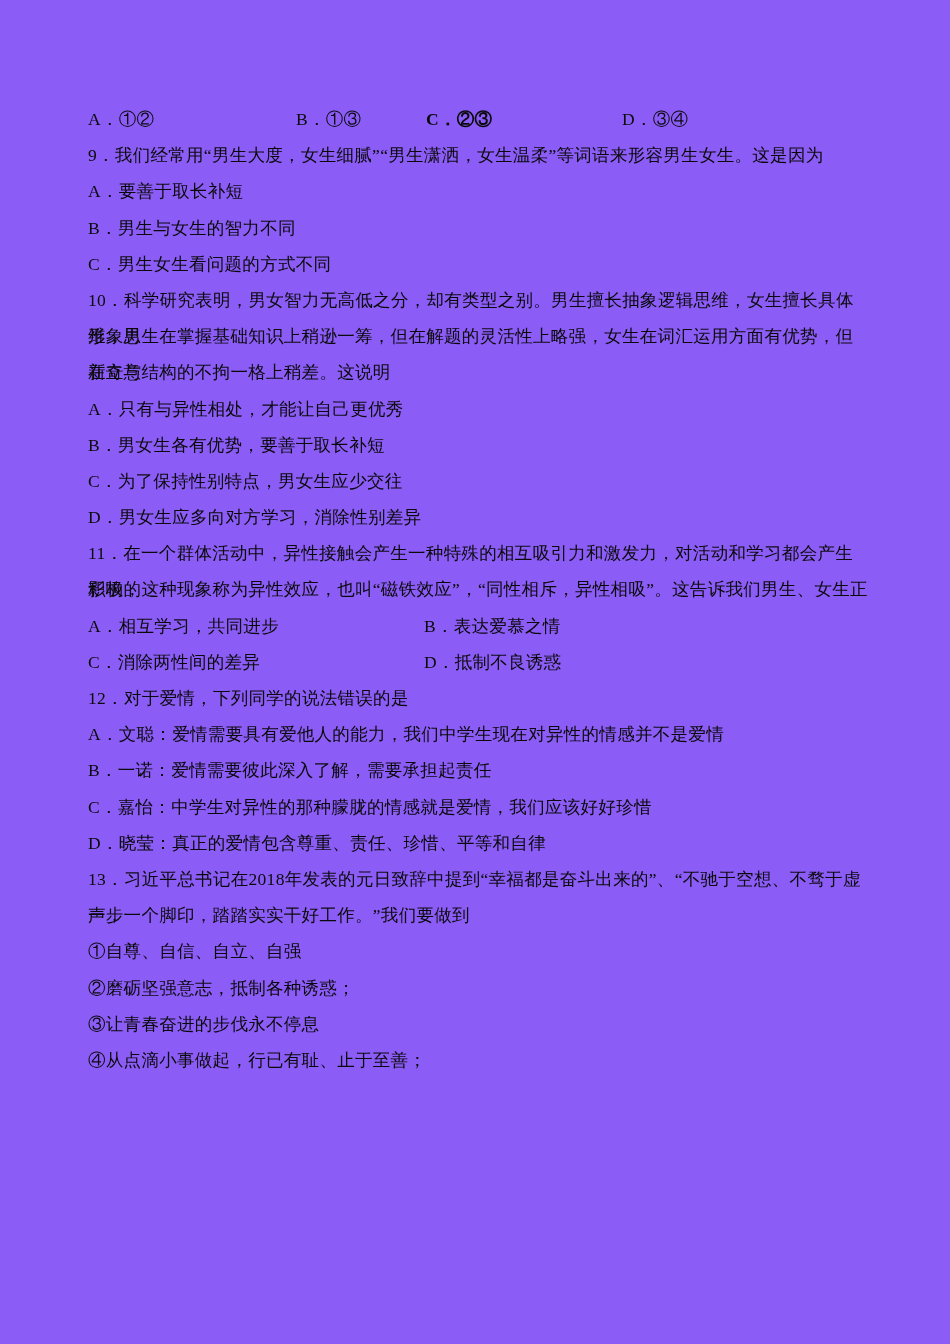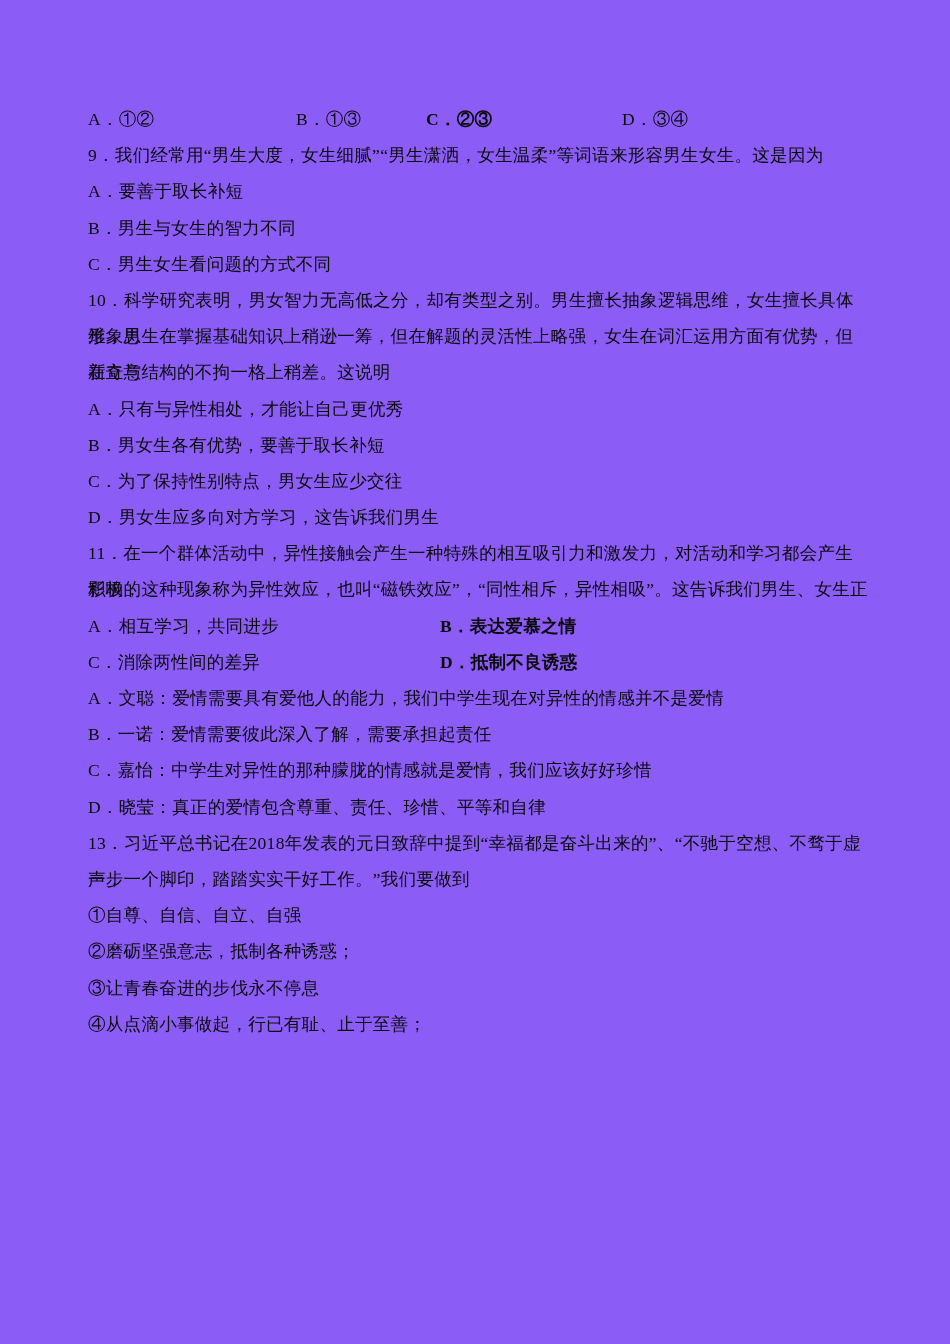--- a/index.html
+++ b/index.html
@@ -38,21 +38,21 @@
   .opt4.c1 { left: 0; }
   .opt4.c2 { left: 168px; margin-left: 40px; }
   .opt4.c3 { left: 338px; font-weight: bold; }
   .opt4.c4 { left: 502px; margin-left: 32px; }
   .opt2 {
     position: absolute;
     top: 0;
     white-space: nowrap;
   }
   .opt2.c1 { left: 0; }
-  .opt2.c2 { left: 352px; font-weight: bold; }
+  .opt2.c2 { left: 336px; }
 </style>
 </head>
 <body>
 
 <div class="page">
   <div class="content">
 
     <div class="line">
       <span class="opt4 c1">A．①②</span>
       <span class="opt4 c2">B．①③</span>
@@ -64,33 +64,34 @@
     <div class="line">A．要善于取长补短</div>
     <div class="line">B．男生与女生的智力不同</div>
     <div class="line">C．男生女生看问题的方式不同</div>
 
     <div class="line">10．科学研究表明，男女智力无高低之分，却有类型之别。男生擅长抽象逻辑思维，女生擅长具体形象思</div>
     <div class="line">维，男生在掌握基础知识上稍逊一筹，但在解题的灵活性上略强，女生在词汇运用方面有优势，但在立意</div>
     <div class="line">新奇与结构的不拘一格上稍差。这说明</div>
     <div class="line">A．只有与异性相处，才能让自己更优秀</div>
     <div class="line">B．男女生各有优势，要善于取长补短</div>
     <div class="line">C．为了保持性别特点，男女生应少交往</div>
-    <div class="line">D．男女生应多向对方学习，这告诉我们男生</div>
+    <div class="line">D．男女生应多向对方学习，消除性别差异</div>
 
     <div class="line">11．在一个群体活动中，异性接触会产生一种特殊的相互吸引力和激发力，对活动和学习都会产生积极的</div>
     <div class="line">影响，这种现象称为异性效应，也叫“磁铁效应”，“同性相斥，异性相吸”。这告诉我们男生、女生正</div>
     <div class="line">
       <span class="opt2 c1">A．相互学习，共同进步</span>
       <span class="opt2 c2">B．表达爱慕之情</span>
     </div>
     <div class="line">
       <span class="opt2 c1">C．消除两性间的差异</span>
       <span class="opt2 c2">D．抵制不良诱惑</span>
     </div>
 
+    <div class="line">12．对于爱情，下列同学的说法错误的是</div>
     <div class="line">A．文聪：爱情需要具有爱他人的能力，我们中学生现在对异性的情感并不是爱情</div>
     <div class="line">B．一诺：爱情需要彼此深入了解，需要承担起责任</div>
     <div class="line">C．嘉怡：中学生对异性的那种朦胧的情感就是爱情，我们应该好好珍惜</div>
     <div class="line">D．晓莹：真正的爱情包含尊重、责任、珍惜、平等和自律</div>
 
     <div class="line">13．习近平总书记在2018年发表的元日致辞中提到“幸福都是奋斗出来的”、“不驰于空想、不骛于虚声，</div>
     <div class="line">一步一个脚印，踏踏实实干好工作。”我们要做到</div>
     <div class="line">①自尊、自信、自立、自强</div>
     <div class="line">②磨砺坚强意志，抵制各种诱惑；</div>
     <div class="line">③让青春奋进的步伐永不停息</div>

